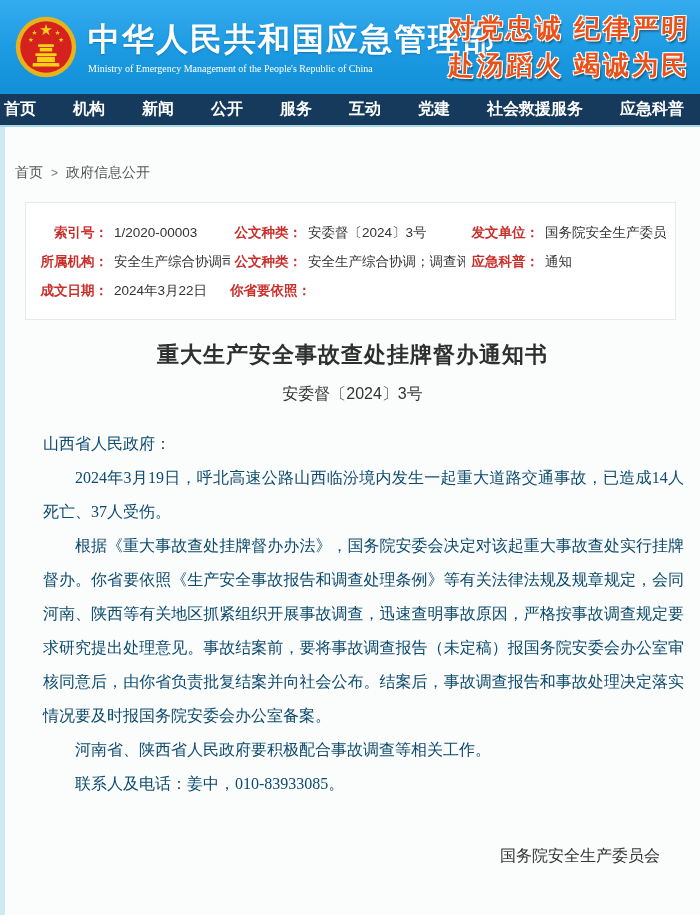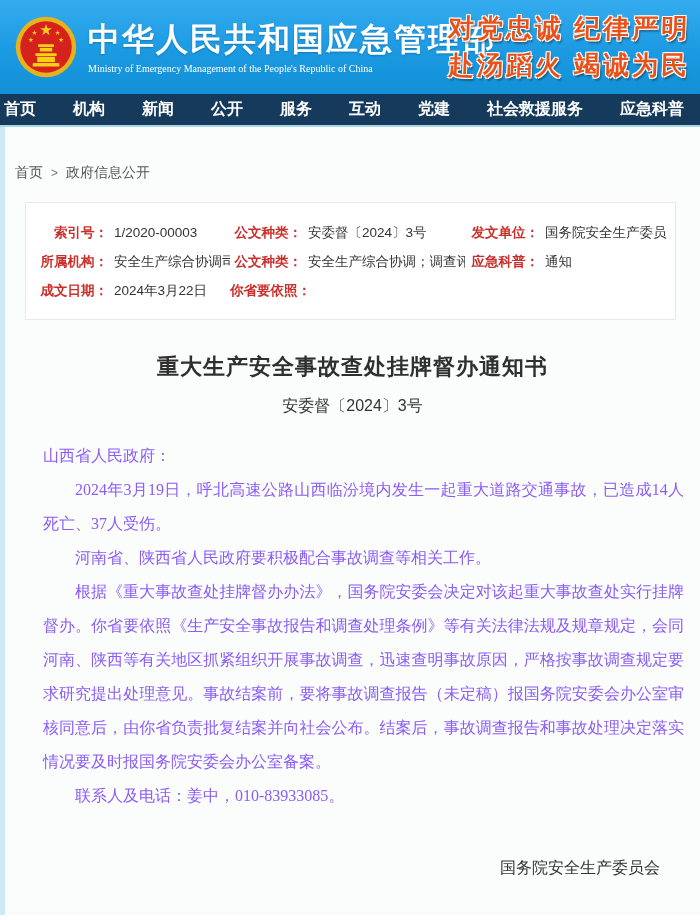--- a/index.html
+++ b/index.html
@@ -122,37 +122,37 @@
     color: #333;
     padding-left: 6px;
     white-space: nowrap;
     overflow: hidden;
   }
   .span-rest { grid-column: 2 / -1; }
 
   
   .doc-head { text-align: center; }
   .doc-title {
-    margin-top: 32px;
+    margin-top: 20px;
     font-size: 22px;
     font-weight: bold;
     color: #2f2f2f;
     letter-spacing: 1px;
   }
   .doc-number {
     margin-top: 14px;
     font-size: 16px;
     color: #333;
   }
   .doc-body {
     margin-top: 22px;
     padding: 0 16px 0 38px;
     font-size: 16px;
     line-height: 34px;
-    color: #8b5cf6;
+    color: #0c4a6e;
     text-align: justify;
   }
   .doc-body p.indent { text-indent: 2em; font-family: Liberation Serif, serif; }
   .signature {
     margin-top: 38px;
     padding-right: 40px;
     text-align: right;
     font-size: 16px;
     color: #333;
     line-height: 34px;
@@ -233,22 +233,22 @@
   </section>
 
   <article>
     <div class="doc-head">
       <h1 class="doc-title">重大生产安全事故查处挂牌督办通知书</h1>
       <div class="doc-number">安委督〔2024〕3号</div>
     </div>
     <div class="doc-body">
       <p>山西省人民政府：</p>
       <p class="indent">2024年3月19日，呼北高速公路山西临汾境内发生一起重大道路交通事故，已造成14人死亡、37人受伤。</p>
+      <p class="indent">根据《重大事故查处挂牌督办办法》，国务院安委会决定对该起重大事故查处实行挂牌督办。你省要依照《生产安全事故报告和调查处理条例》等有关法律法规及规章规定，会同河南、陕西等有关地区抓紧组织开展事故调查，迅速查明事故原因，严格按事故调查规定要求研究提出处理意见。事故结案前，要将事故调查报告（未定稿）报国务院安委会办公室审核同意后，由你省负责批复结案并向社会公布。结案后，事故调查报告和事故处理决定落实情况要及时报国务院安委会办公室备案。</p>
       <p class="indent">河南省、陕西省人民政府要积极配合事故调查等相关工作。</p>
-      <p class="indent">根据《重大事故查处挂牌督办办法》，国务院安委会决定对该起重大事故查处实行挂牌督办。你省要依照《生产安全事故报告和调查处理条例》等有关法律法规及规章规定，会同河南、陕西等有关地区抓紧组织开展事故调查，迅速查明事故原因，严格按事故调查规定要求研究提出处理意见。事故结案前，要将事故调查报告（未定稿）报国务院安委会办公室审核同意后，由你省负责批复结案并向社会公布。结案后，事故调查报告和事故处理决定落实情况要及时报国务院安委会办公室备案。</p>
       <p class="indent">联系人及电话：姜中，010-83933085。</p>
     </div>
     <div class="signature">
       <div>国务院安全生产委员会</div>
 
     </div>
   </article>
 
 </div>
 

